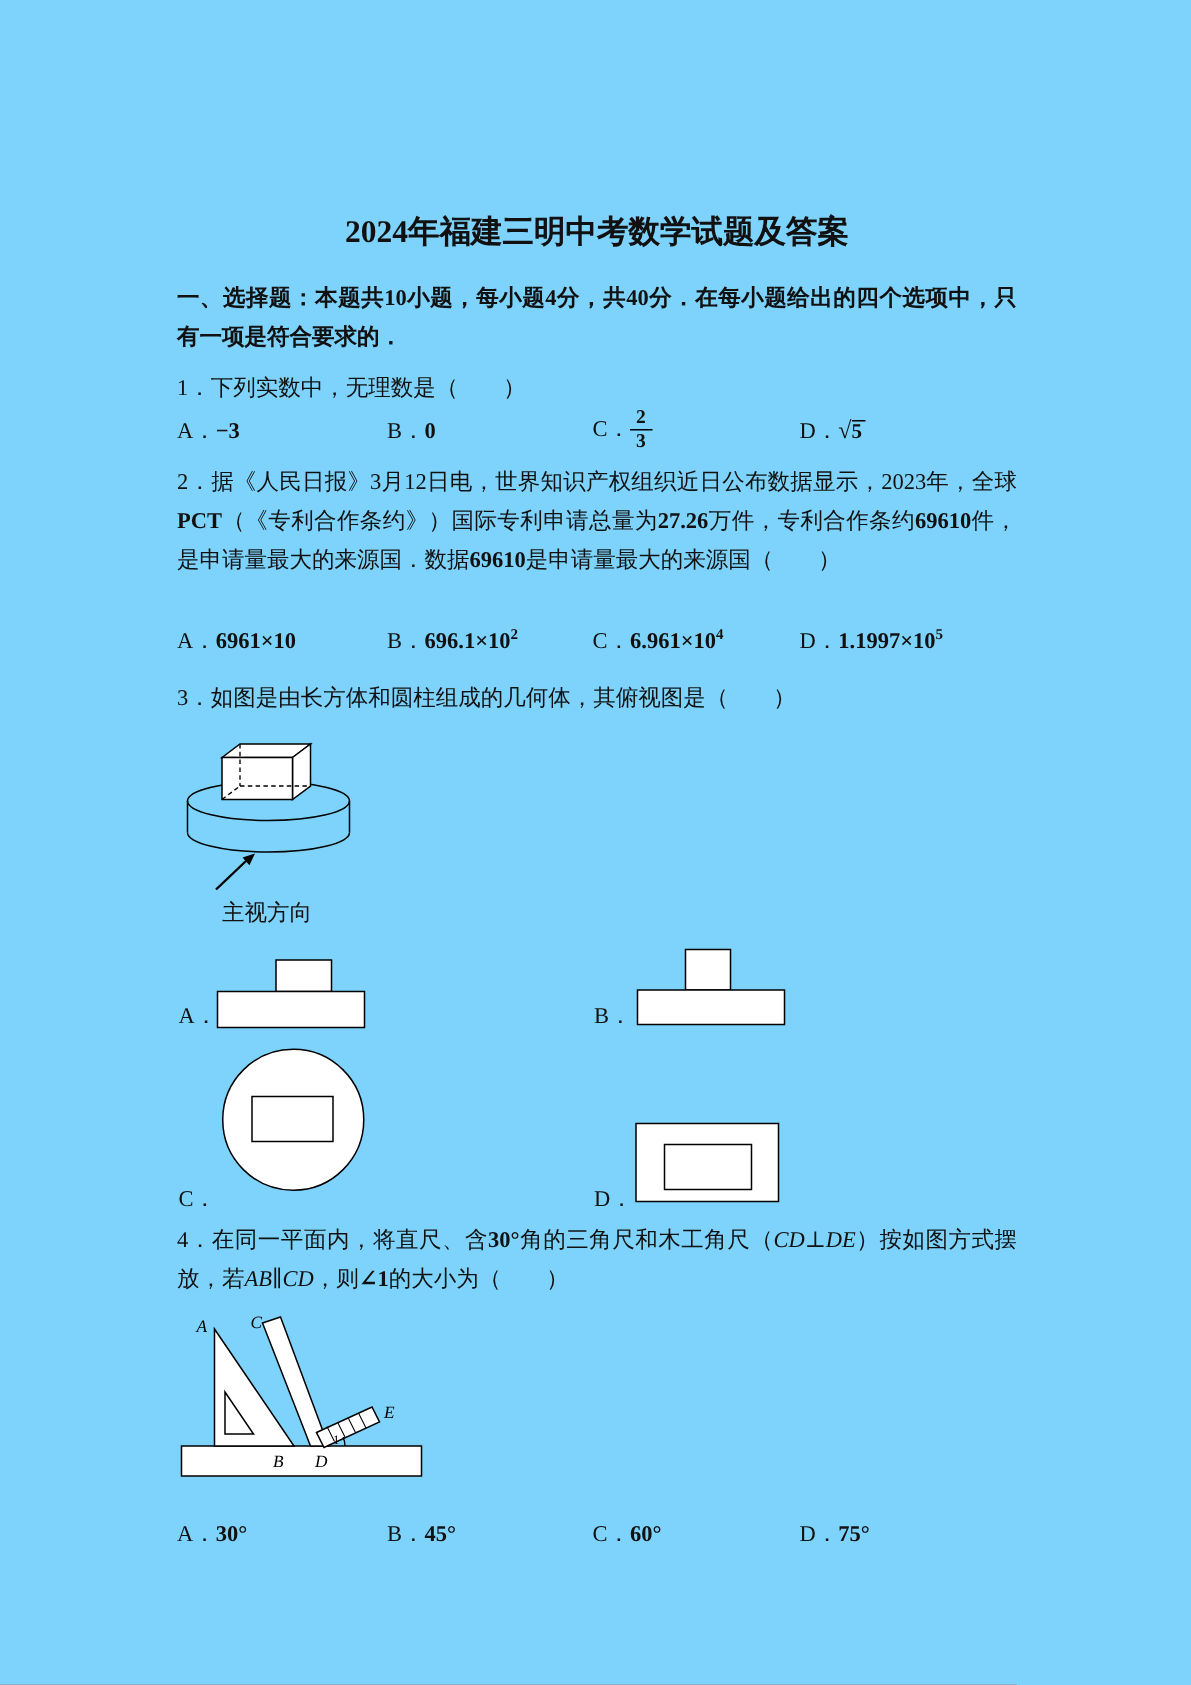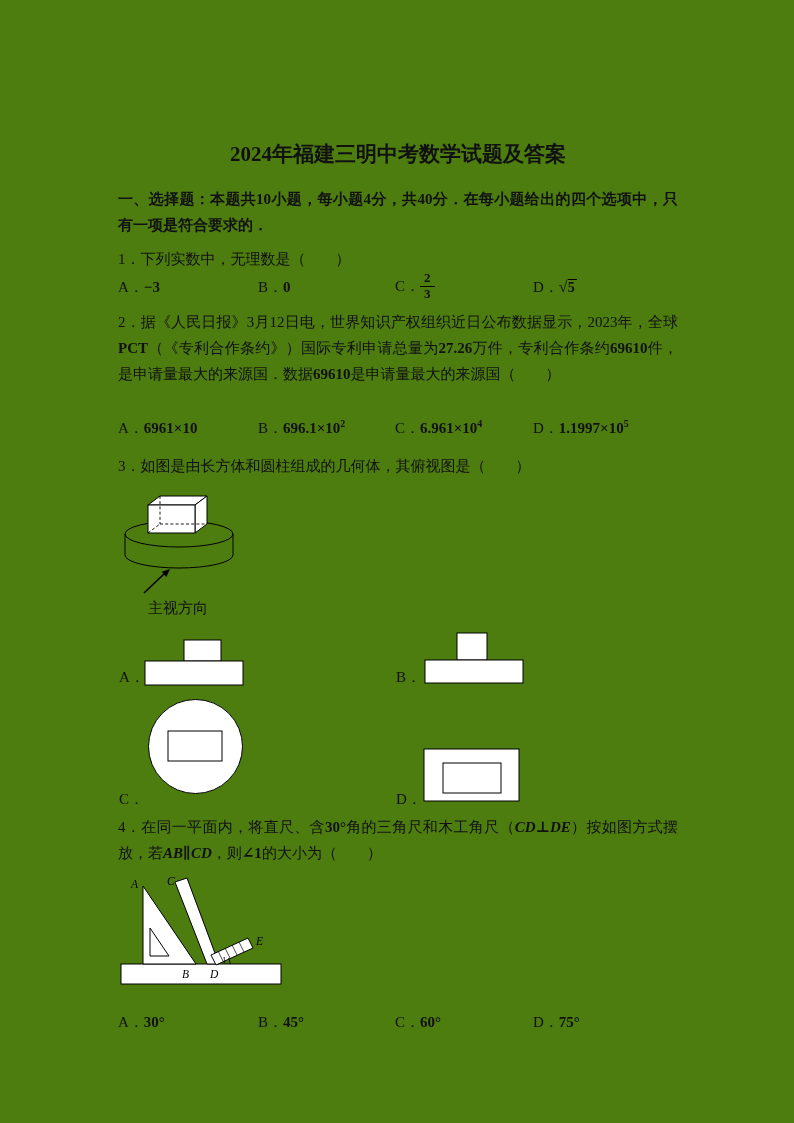--- a/index.html
+++ b/index.html
@@ -1,25 +1,25 @@
 <!DOCTYPE html>
 <html><head>
 <meta charset="utf-8">
 <style>
   * { margin:0; padding:0; box-sizing:border-box; }
   html, body { background:#9a9a9a; }
   .page {
-    width:794px; height:1123px; margin:0 auto; background:#4d7c0f;
+    width:794px; height:1123px; margin:0 auto; background:#7dd3fc;
     position:relative; overflow:hidden; color:#111;
     font-family:"Liberation Serif","DejaVu Serif",serif;
   }
   .content { position:absolute; left:118px; top:140px; width:560px; }
   .title { font-size:21px; font-weight:bold; text-align:center; line-height:28px; margin-bottom:18px; }
   .bold { font-weight:bold; }
-  .bi { font-weight:bold; font-style:italic; }
+  .bi { font-weight:normal; font-style:italic; }
   .section-header { font-size:15px; font-weight:bold; line-height:26px; text-align:justify; margin-bottom:8px; }
   .stem { font-size:15px; line-height:26px; text-align:justify; }
   .opt-row {
     display:grid; grid-template-columns:140px 137px 138px 1fr;
     font-size:15px; align-items:center; margin-top:0; margin-bottom:6px; min-height:30px;
   }
   .opt-val { font-weight:bold; }
   .opt-val sup { font-size:10px; }
   .frac { display:inline-flex; flex-direction:column; align-items:center; vertical-align:middle;
           font-weight:bold; font-size:13px; line-height:1.15; position:relative; top:-1px; }

